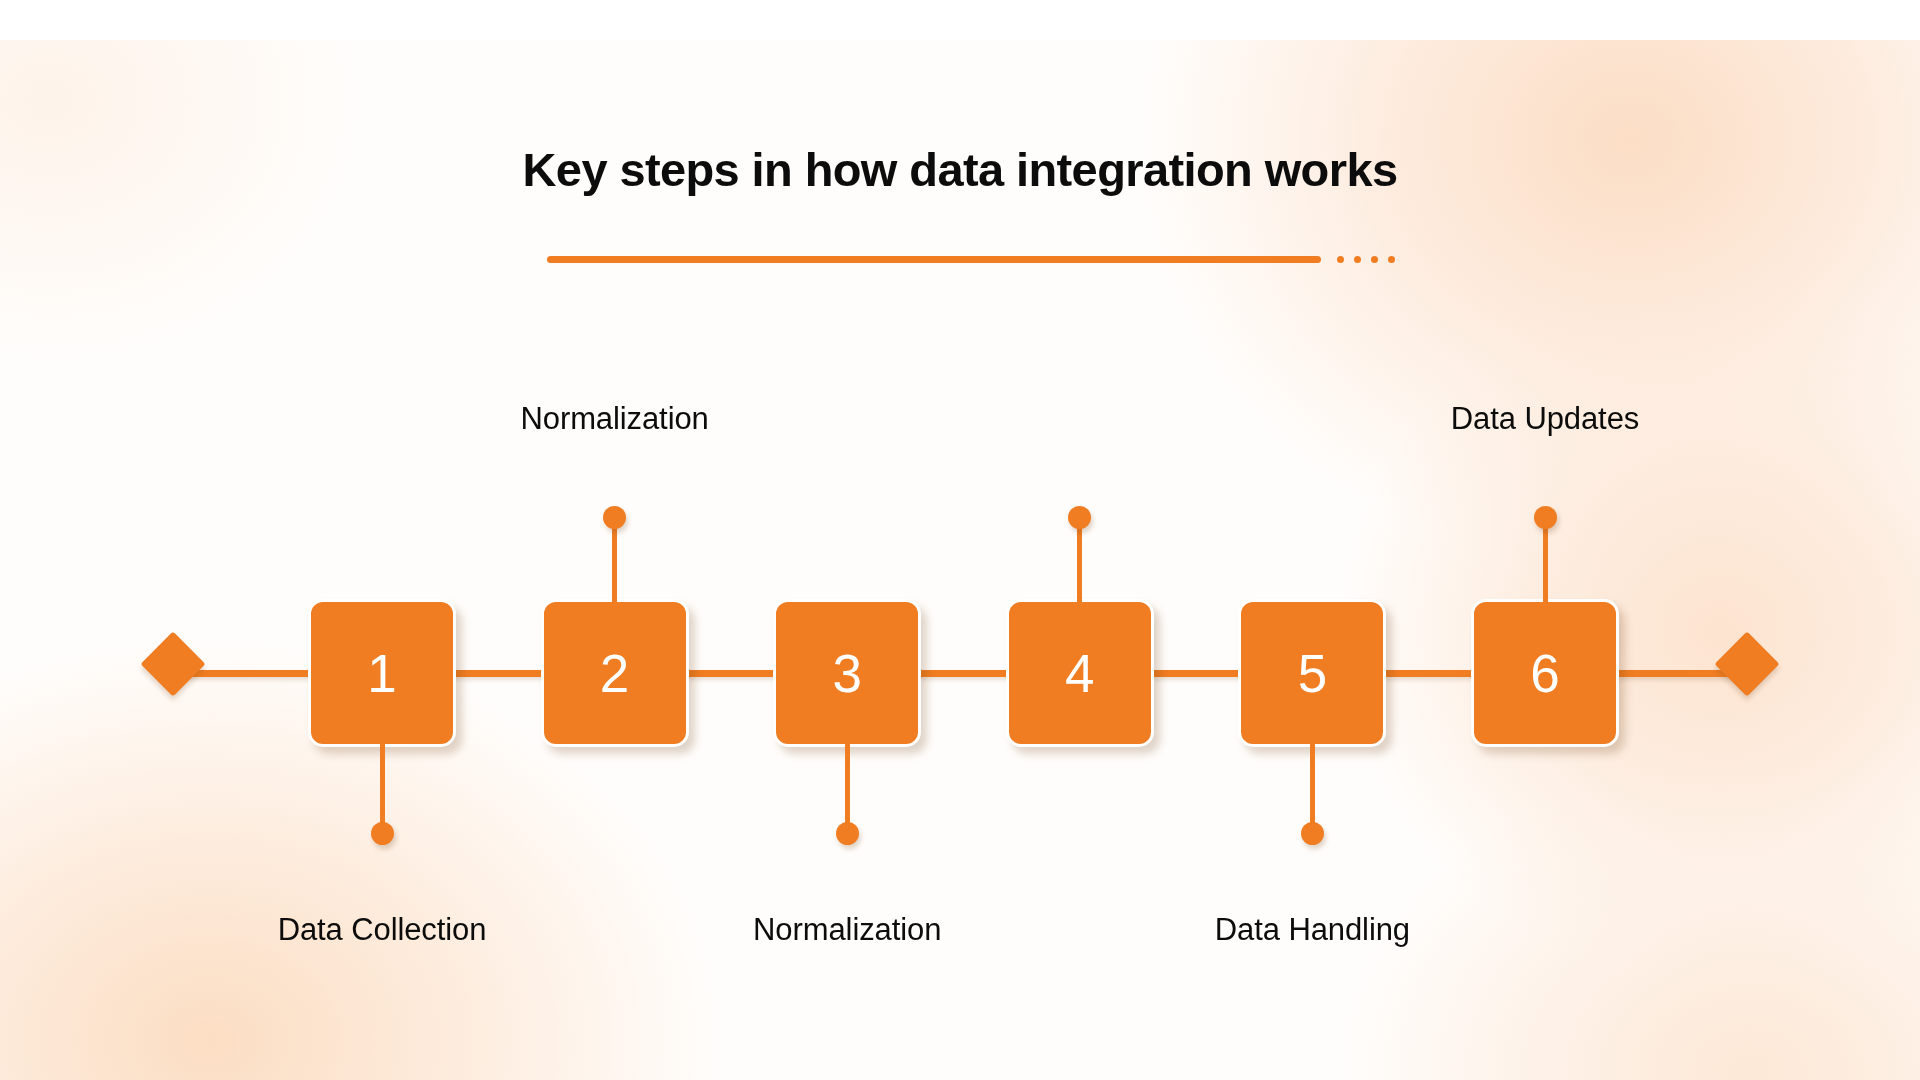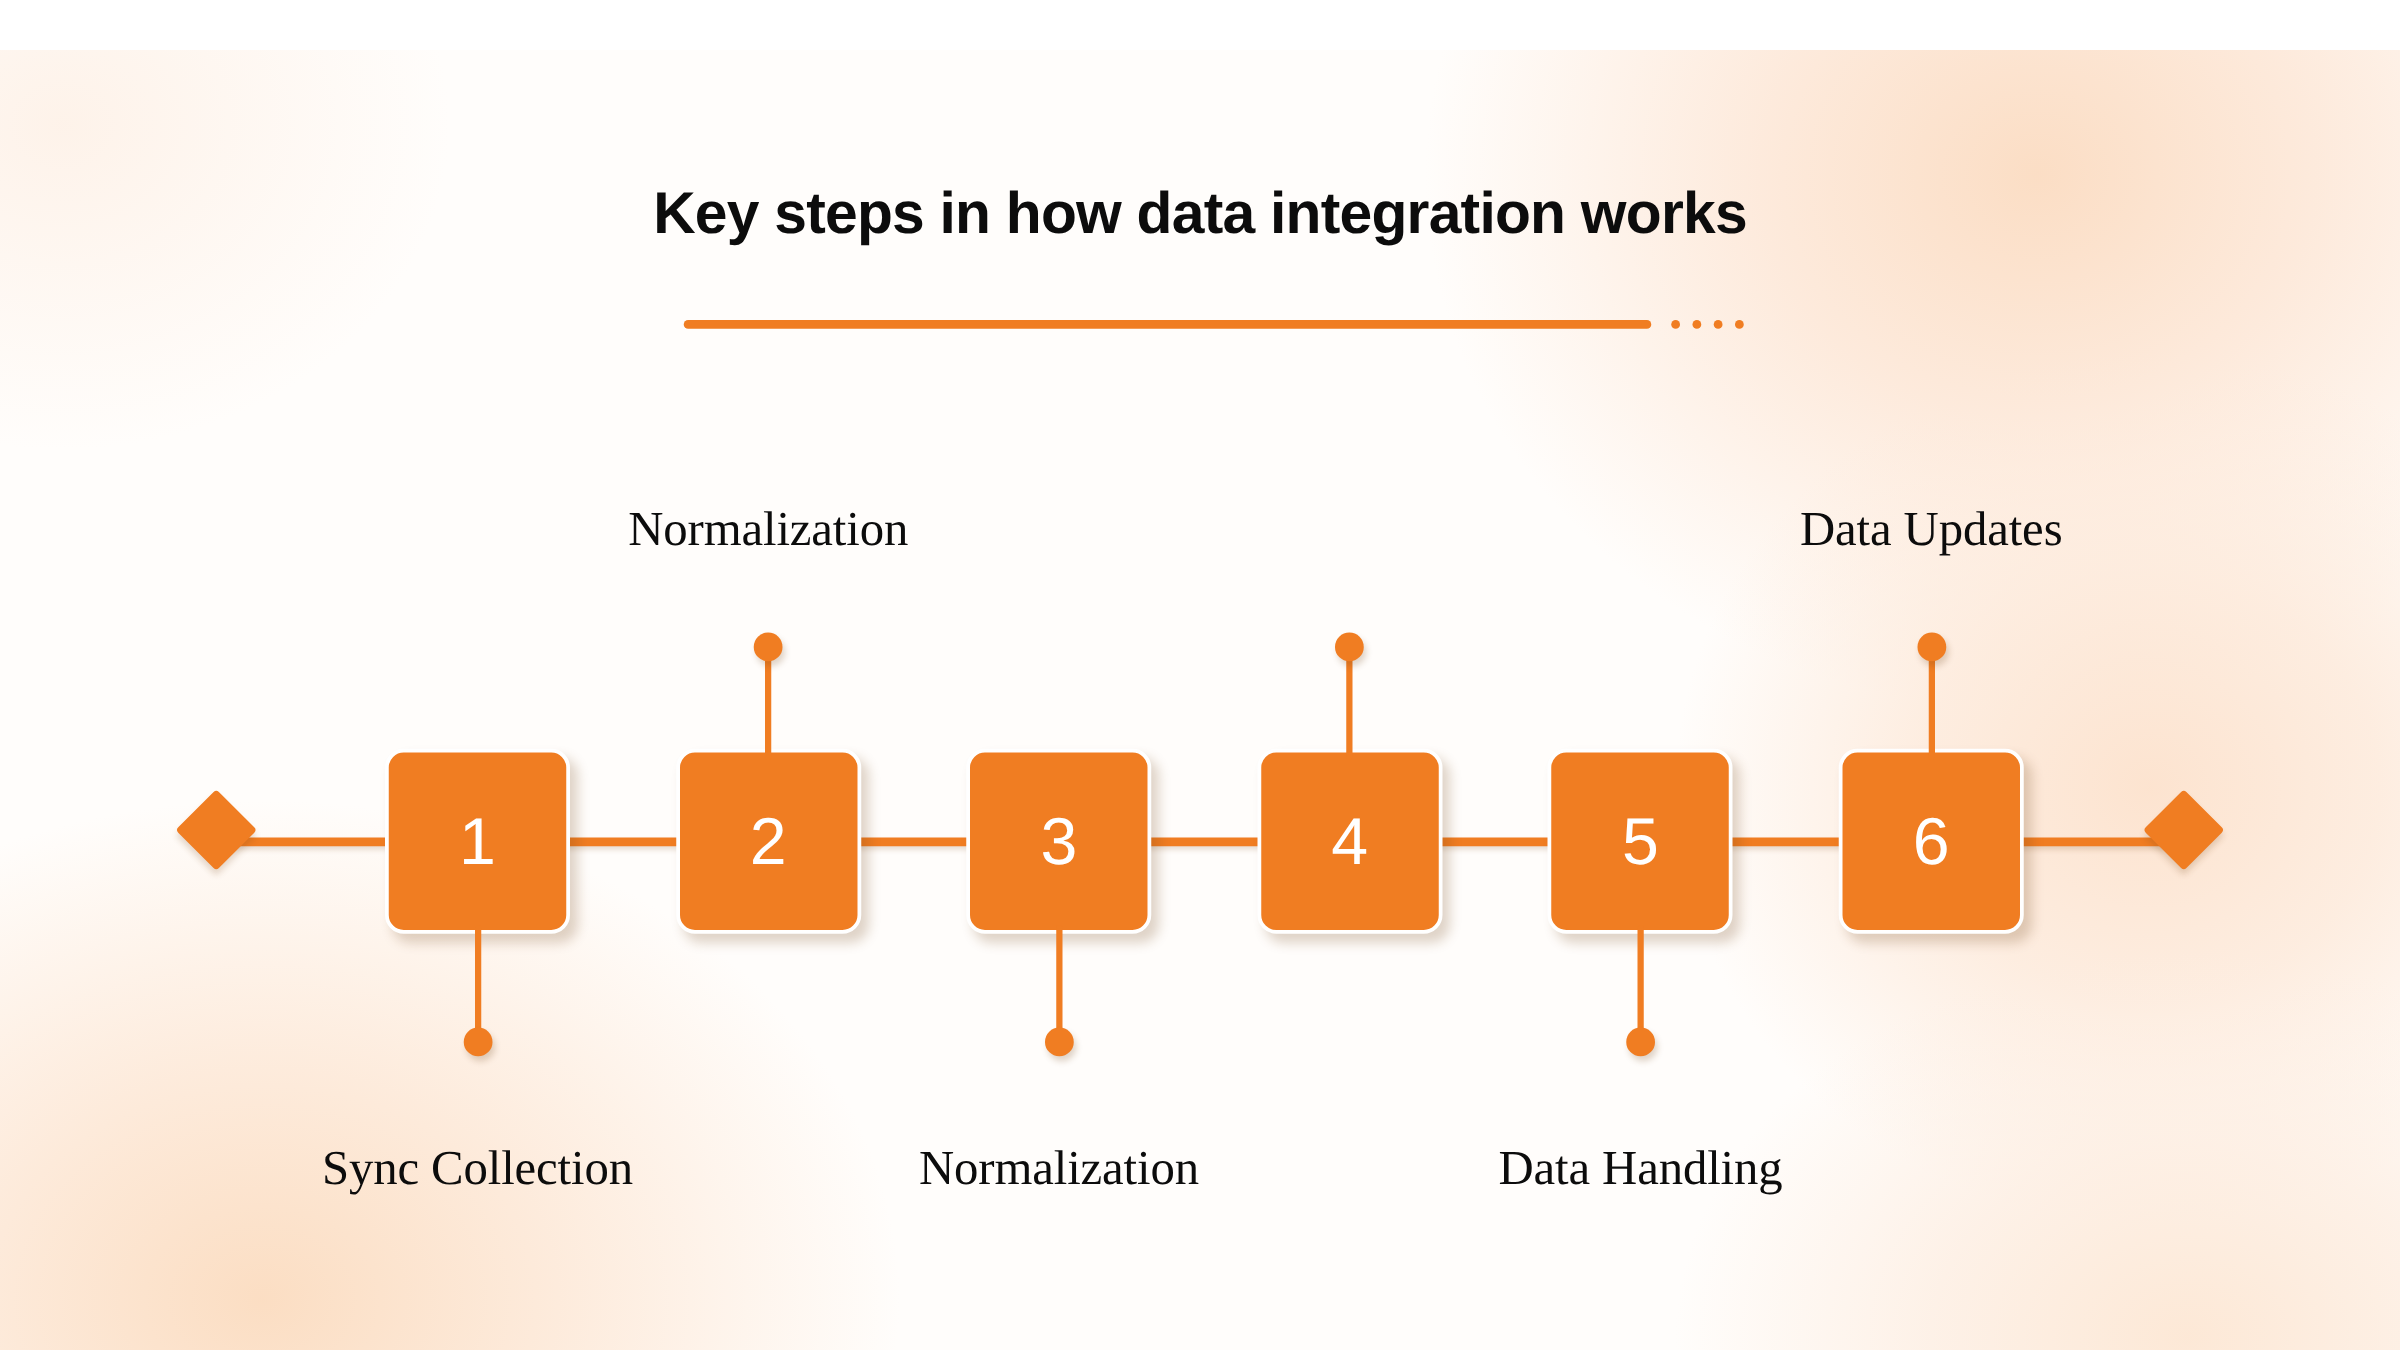--- a/index.html
+++ b/index.html
@@ -183,27 +183,26 @@
     border-radius: 50%;
     background: #f07d22;
     box-shadow: 2px 4px 5px rgba(110,65,20,0.22);
   }
   .stem-dot-up   { top: 466px; }
   .stem-dot-down { top: 782px; }
 
   
   .step-label {
     position: absolute;
-    font-size: 39px;
+    font-size: 31px;
     color: #0c0c0c;
     white-space: nowrap;
     text-align: center;
     transform: translateX(-50%);
     letter-spacing: -0.1px;
-    font-family: Liberation Serif, serif;
   }
   .label-above { top: 361px; }
   .label-below { top: 872px; }
 </style>
 </head>
 <body>
 
 <div id="stage">
 
   <div class="glow glow-tl"></div>
@@ -227,21 +226,21 @@
   <div id="timeline">
     <div id="rail"></div>
     <div class="rail-cap" id="rail-cap-left"></div>
     <div class="rail-cap" id="rail-cap-right"></div>
 
   <div class="step-box" style="left: 308px;">
         <span>1</span>
       </div>
       <div class="stem stem-down" style="left: 379.5px;"></div>
       <div class="stem-dot stem-dot-down" style="left: 370.5px;"></div>
-      <div class="step-label label-below" style="left: 382px;">Sync Collection</div>
+      <div class="step-label label-below" style="left: 382px;">Data Collection</div>
       <div class="step-box" style="left: 540.6px;">
         <span>2</span>
       </div>
       <div class="stem stem-up" style="left: 612.1px;"></div>
       <div class="stem-dot stem-dot-up" style="left: 603.1px;"></div>
       <div class="step-label label-above" style="left: 614.6px;">Normalization</div>
       <div class="step-box" style="left: 773.2px;">
         <span>3</span>
       </div>
       <div class="stem stem-down" style="left: 844.7px;"></div>

